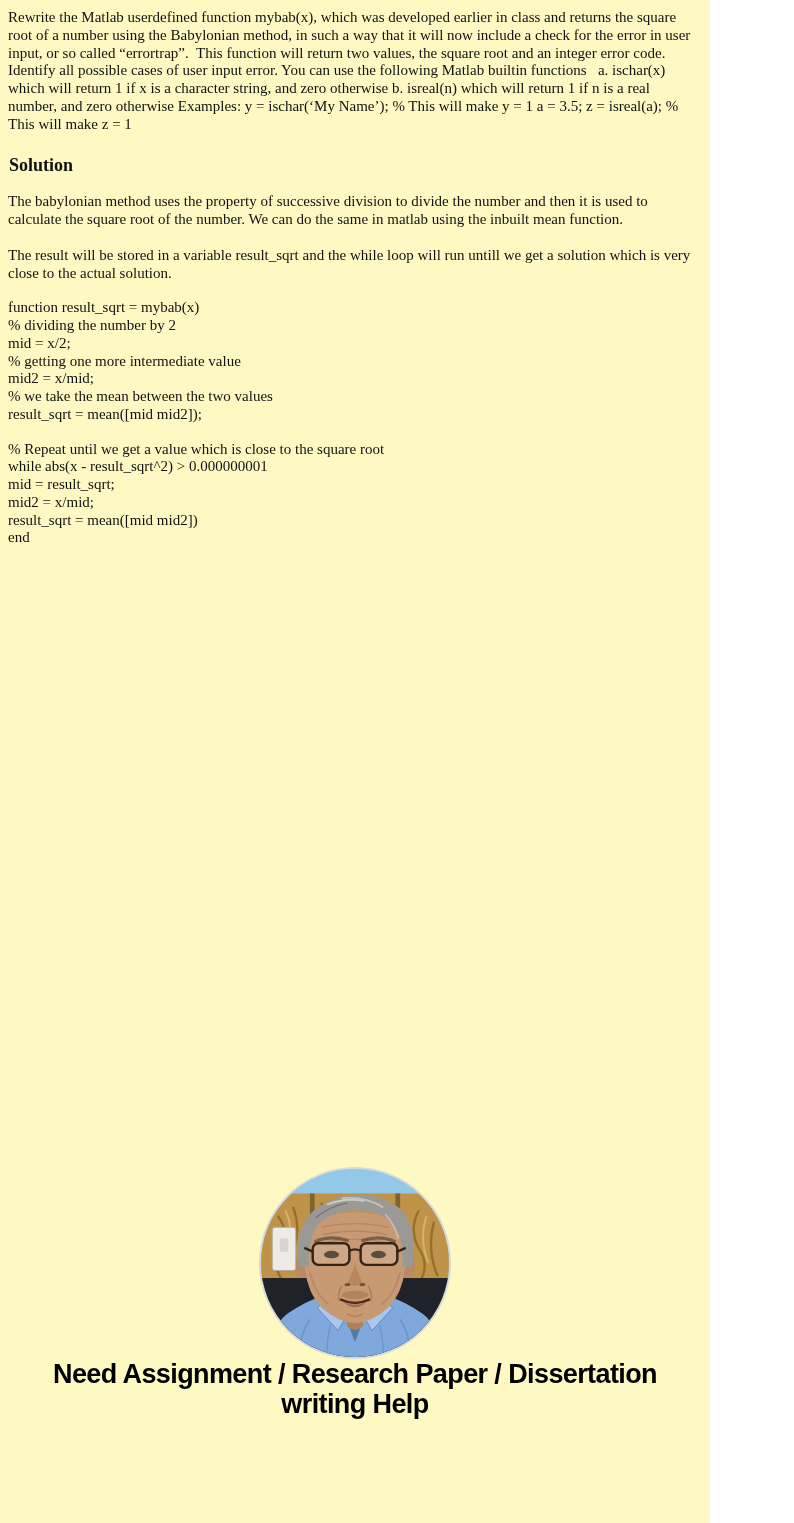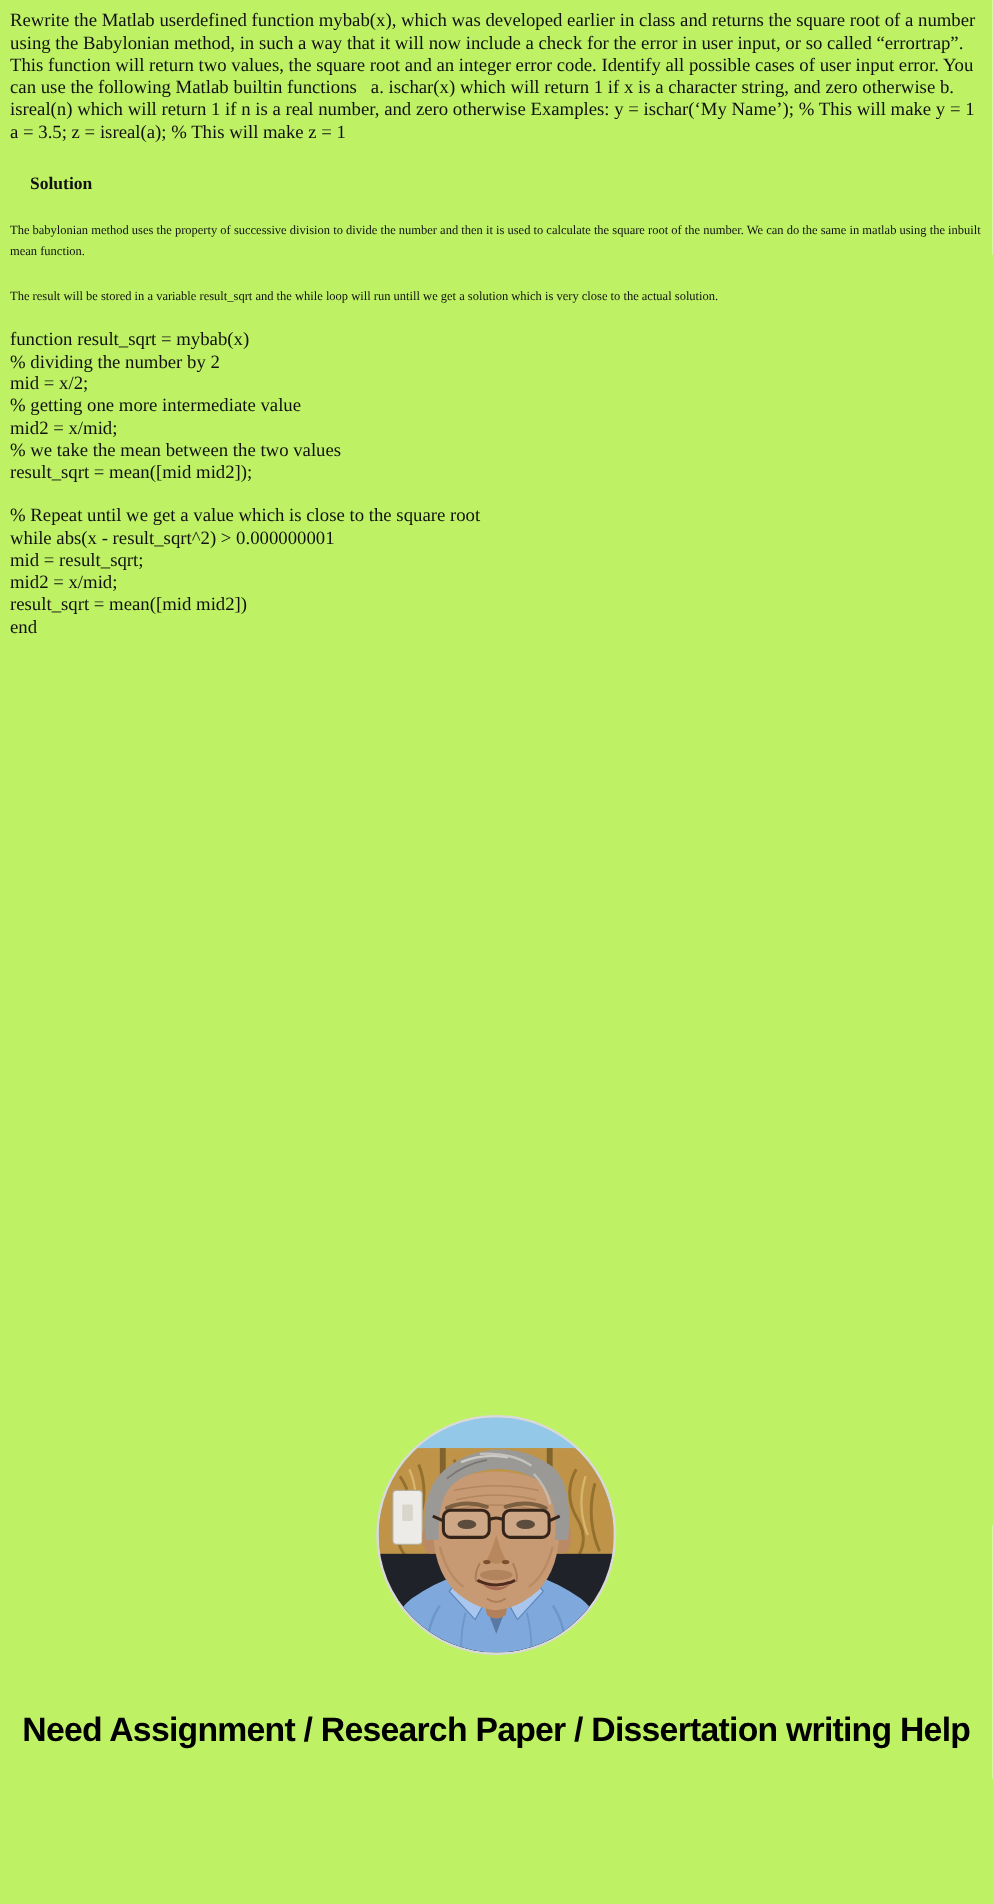--- a/index.html
+++ b/index.html
@@ -4,40 +4,40 @@
 <style>
   * { box-sizing: border-box; }
   html, body { margin: 0; padding: 0; background: #ffffff; }
   body {
     width: 794px;
     min-height: 1523px;
     font-family: "Liberation Serif", "DejaVu Serif", serif;
     color: #111111;
   }
   .page {
-    width: 794px;
+    width: 710px;
     min-height: 1523px;
     padding: 9px 8px 20px 8px;
-    background: #bef264;
+    background: #fef9c3;
   }
   .question {
     margin: 0;
     font-size: 15px;
     line-height: 17.75px;
     white-space: pre-wrap;
   }
   .solution-heading {
-    margin: 22px 0 0 16px;
-    font-size: 14px;
+    margin: 22px 0 0 1px;
+    font-size: 18px;
     line-height: 20px;
     font-weight: bold;
   }
   .para {
     margin: 18px 0 0 0;
-    font-size: 10px;
+    font-size: 15px;
     line-height: 17.75px;
   }
   .code {
     margin: 17px 0 0 0;
     font-size: 15px;
     line-height: 17.75px;
     white-space: pre-line;
     font-family: Liberation Serif, serif;
   }
   .code-2 { }
@@ -50,21 +50,20 @@
     width: 192px;
     height: 192px;
     border-radius: 50%;
     border: 2px solid #d9d9d9;
     overflow: hidden;
     background: #93c8e8;
     flex: 0 0 auto;
   }
   .avatar svg { display: block; width: 100%; height: 100%; }
   .footer {
-    margin-top: 45px;
     text-align: center;
     font-family: "Liberation Sans", "DejaVu Sans", sans-serif;
     font-weight: 700;
     font-size: 27px;
     line-height: 30px;
     letter-spacing: -0.6px;
     color: #000000;
   }
 </style>
 </head>

